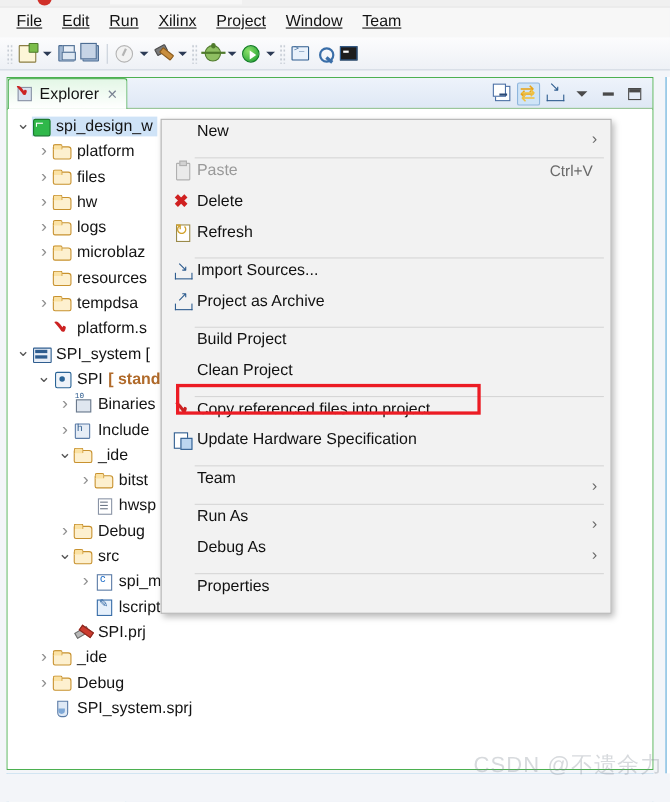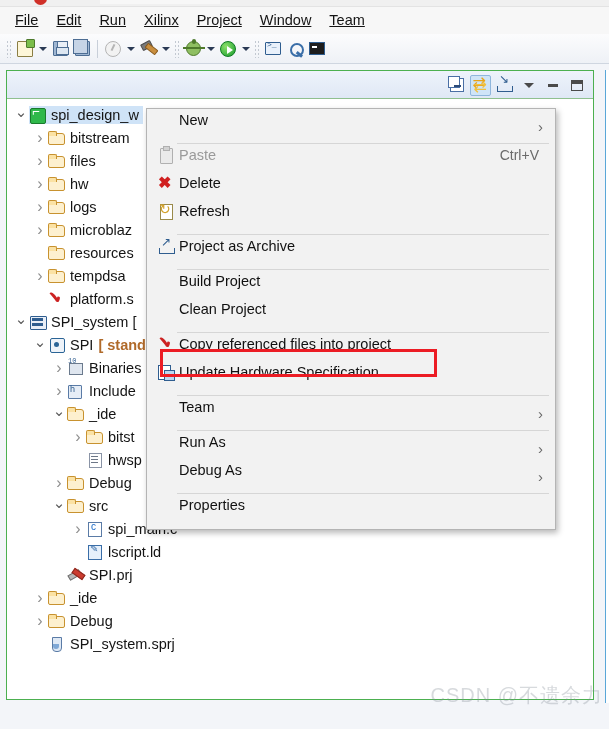--- a/index.html
+++ b/index.html
@@ -436,20 +436,25 @@
         <span class="ic ic-plug"></span>
       </div>
     <div class="tb-btn">
         <span class="ic ic-console"></span>
       </div>
   </div>
 
   <div class="view-explorer">
 
     <div class="view-tabrow">
+      <div class="tab-active">
+        <span class="ic-assistant-tab"></span>
+        <span class="tab-label">Explorer</span>
+        <span class="tab-close">✕</span>
+      </div>
       <div class="view-toolbar">
         <div class="vt-btn">
             <span class="ic ic-collapse"></span>
           </div>
         <div class="vt-btn sel">
             <span class="ic ic-link"></span>
           </div>
         <div class="vt-btn">
             <span class="ic ic-import"></span>
           </div>
@@ -470,21 +475,21 @@
           <span class="twisty open"></span>
           <span class="rowlabel-wrap">
             <span class="tico ico-platform"></span>
             <span>spi_design_w</span>
           </span>
         </div>
         <div class="row" style="padding-left: 25px;">
           <span class="twisty closed"></span>
           <span class="rowlabel-wrap">
             <span class="tico ico-folder"></span>
-            <span>bitstream</span>
+            <span>platform</span>
           </span>
         </div>
         <div class="row" style="padding-left: 25px;">
           <span class="twisty closed"></span>
           <span class="rowlabel-wrap">
             <span class="tico ico-folder"></span>
             <span>files</span>
           </span>
         </div>
         <div class="row" style="padding-left: 25px;">
@@ -652,20 +657,24 @@
       </div>
       <div class="ctx-item">
         <span class="ctx-ico ico-delete"></span>
         <span class="ctx-text">Delete</span>
       </div>
       <div class="ctx-item">
         <span class="ctx-ico ico-refresh"></span>
         <span class="ctx-text">Refresh</span>
       </div>
       <div class="ctx-sep"></div>
+      <div class="ctx-item">
+        <span class="ctx-ico ico-importsrc"></span>
+        <span class="ctx-text">Import Sources...</span>
+      </div>
       <div class="ctx-item">
         <span class="ctx-ico ico-exportarc"></span>
         <span class="ctx-text">Project as Archive</span>
       </div>
       <div class="ctx-sep"></div>
       <div class="ctx-item">
         <span class="ctx-ico "></span>
         <span class="ctx-text">Build Project</span>
       </div>
       <div class="ctx-item">

